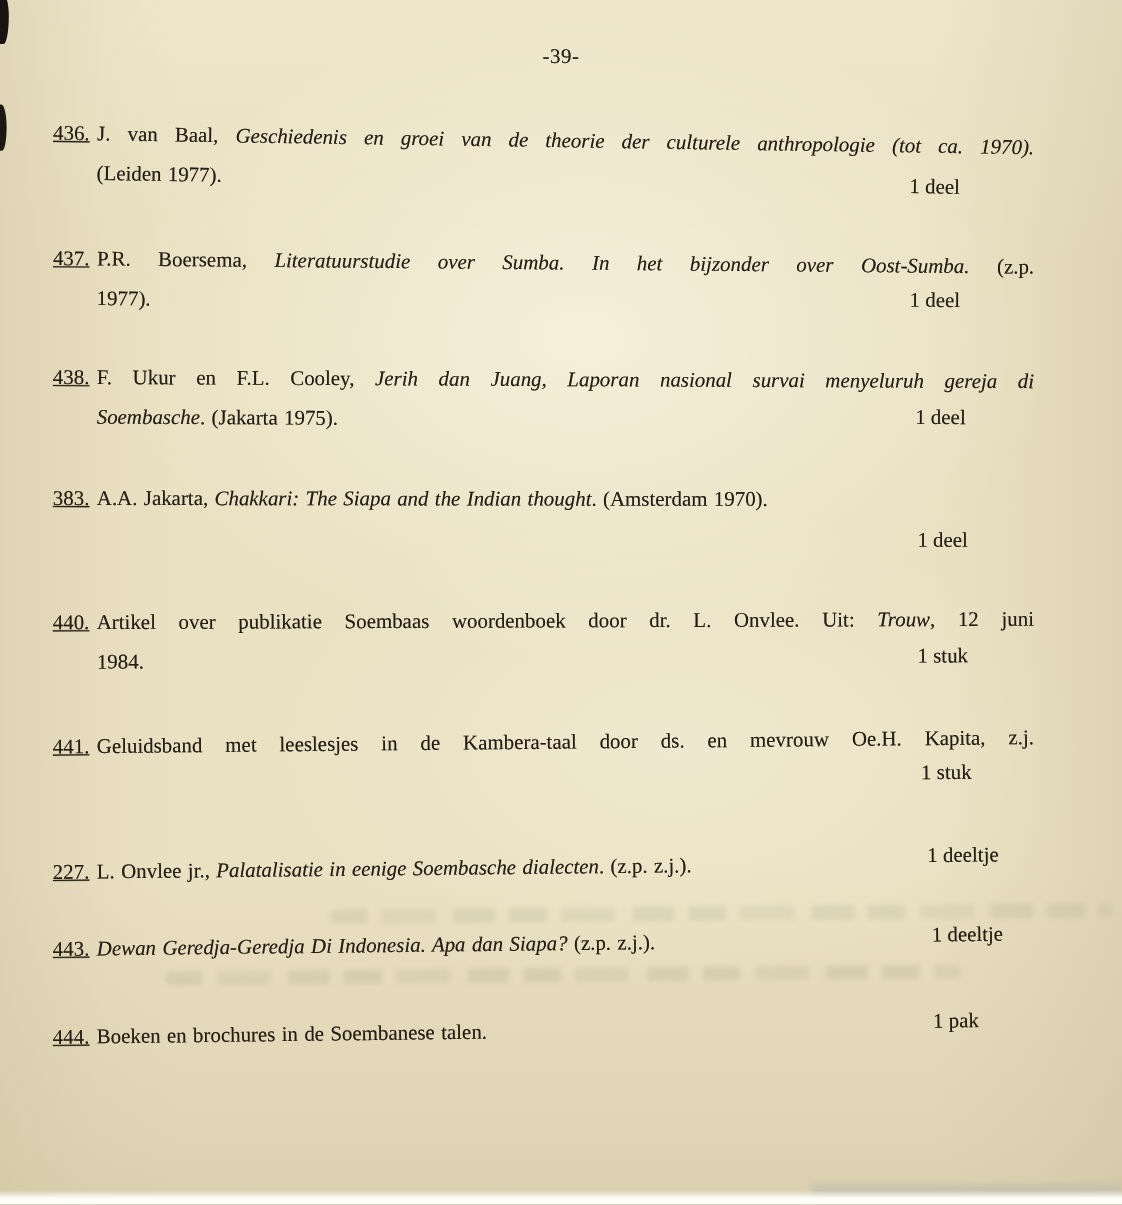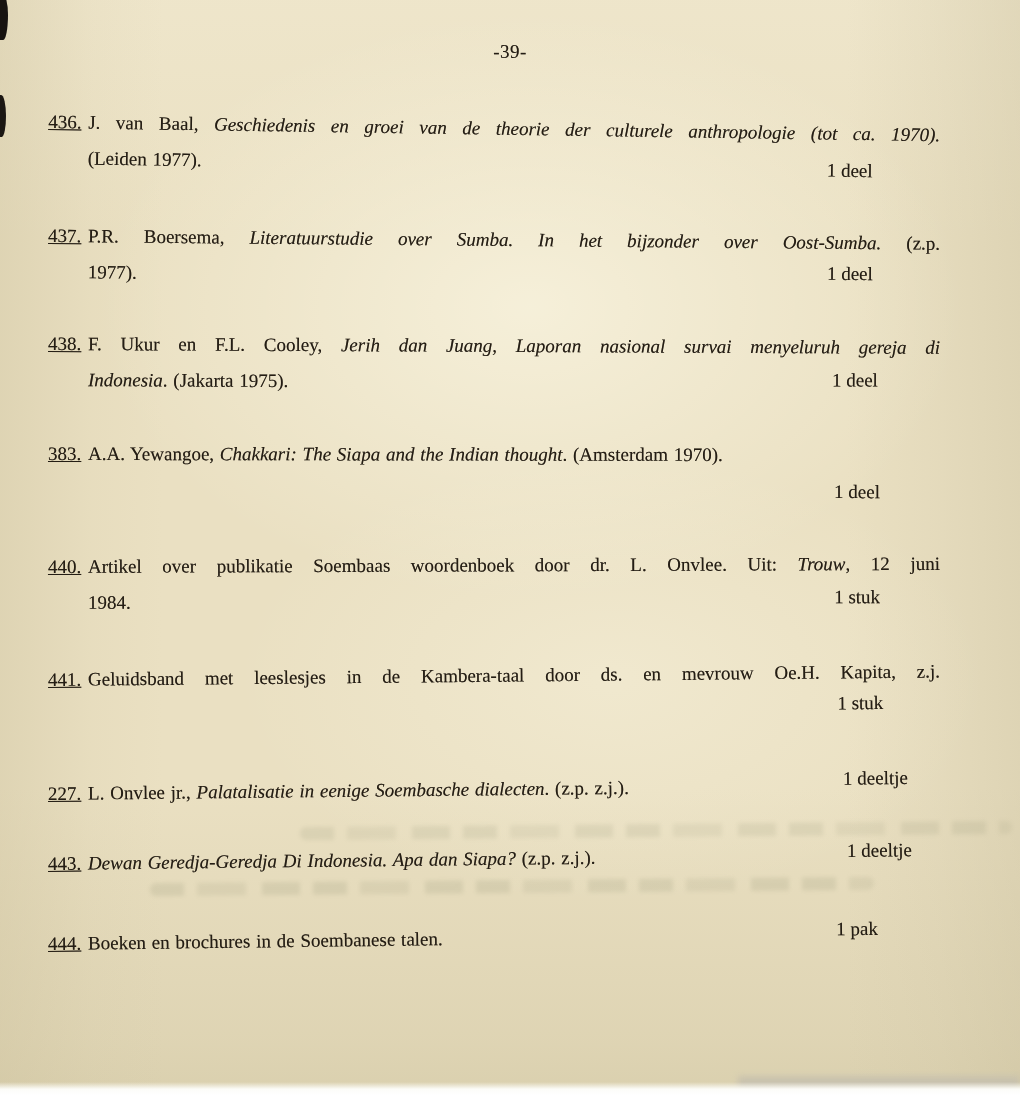--- a/index.html
+++ b/index.html
@@ -42,21 +42,21 @@
   [data-entry="439"] .qty{top:42px;right:60px;}
   [data-entry="440"]{top:549px;transform:rotate(-0.2deg);}
   [data-entry="440"] .qty{top:38px;right:60px;}
   [data-entry="441"]{top:662px;transform:rotate(-0.55deg);}
   [data-entry="441"] .qty{top:36px;right:57px;}
   [data-entry="442"]{top:776px;transform:rotate(-0.6deg);}
   [data-entry="442"] .qty{top:-2px;right:32px;}
   [data-entry="443"]{top:846px;transform:rotate(-0.65deg);}
   [data-entry="443"] .qty{top:1px;right:28px;}
   [data-entry="444"]{top:926px;transform:rotate(-0.7deg);}
-  [data-entry="444"] .qty{top:0px;right:62px;}
+  [data-entry="444"] .qty{top:0px;right:50px;}
 
   
   .ghost{
     position:absolute;height:13px;border-radius:6px;
     background:repeating-linear-gradient(90deg,
       rgba(132,134,104,0.85) 0 34px, rgba(132,134,104,0) 34px 47px,
       rgba(140,140,110,0.7) 47px 96px, rgba(140,140,110,0) 96px 112px,
       rgba(128,130,100,0.8) 112px 150px, rgba(128,130,100,0) 150px 163px);
     opacity:0.16;filter:blur(2.2px);
   }
@@ -101,28 +101,28 @@
         <div class="text">
           <div class="line just"><span>P.R. Boersema, </span><span class="it">Literatuurstudie over Sumba. In het bijzonder over Oost-Sumba.</span><span> (z.p.</span></div>
           <div class="line"><span>1977).</span></div>
         </div>
         <div class="qty">1 deel</div>
       </article>
       <article class="entry" data-entry="438">
         <span class="num">438.</span>
         <div class="text">
           <div class="line just"><span>F. Ukur en F.L. Cooley, </span><span class="it">Jerih dan Juang, Laporan nasional survai menyeluruh gereja di</span></div>
-          <div class="line"><span class="it">Indonesia</span><span>. (Jakarta 1975).</span></div>
+          <div class="line"><span class="it">Soembasche</span><span>. (Jakarta 1975).</span></div>
         </div>
         <div class="qty">1 deel</div>
       </article>
       <article class="entry" data-entry="439">
         <span class="num">383.</span>
         <div class="text">
-          <div class="line"><span>A.A. Yewangoe, </span><span class="it">Chakkari: The Siapa and the Indian thought</span><span>. (Amsterdam 1970).</span></div>
+          <div class="line"><span>A.A. Jakarta, </span><span class="it">Chakkari: The Siapa and the Indian thought</span><span>. (Amsterdam 1970).</span></div>
         </div>
         <div class="qty">1 deel</div>
       </article>
       <article class="entry" data-entry="440">
         <span class="num">440.</span>
         <div class="text">
           <div class="line just"><span>Artikel over publikatie Soembaas woordenboek door dr. L. Onvlee. Uit: </span><span class="it">Trouw</span><span>, 12 juni</span></div>
           <div class="line"><span>1984.</span></div>
         </div>
         <div class="qty">1 stuk</div>

